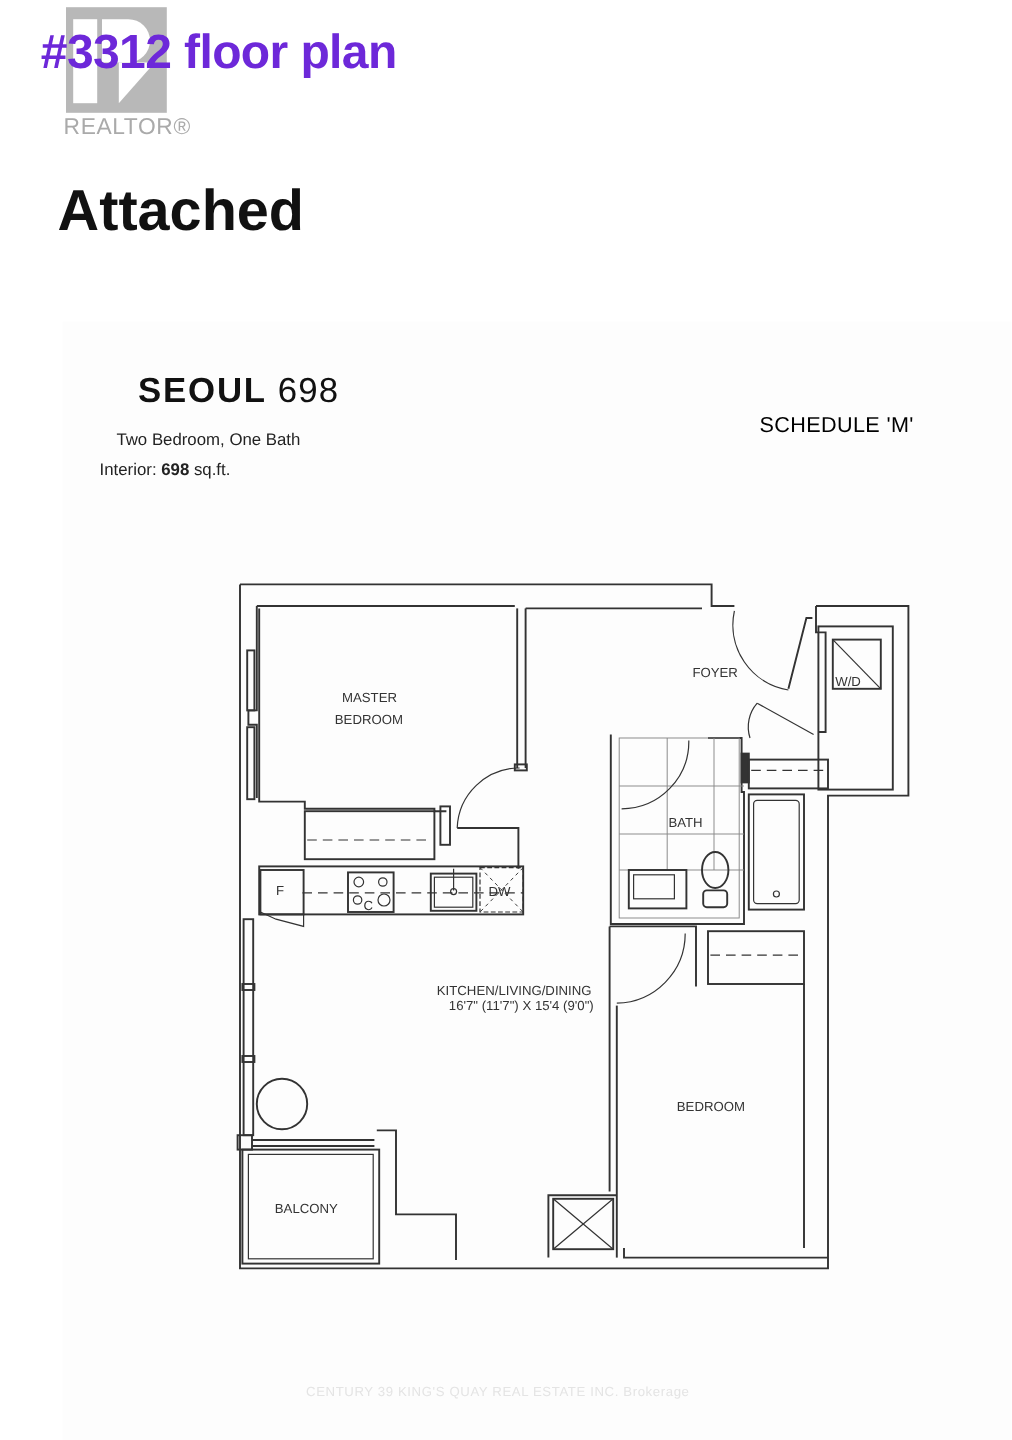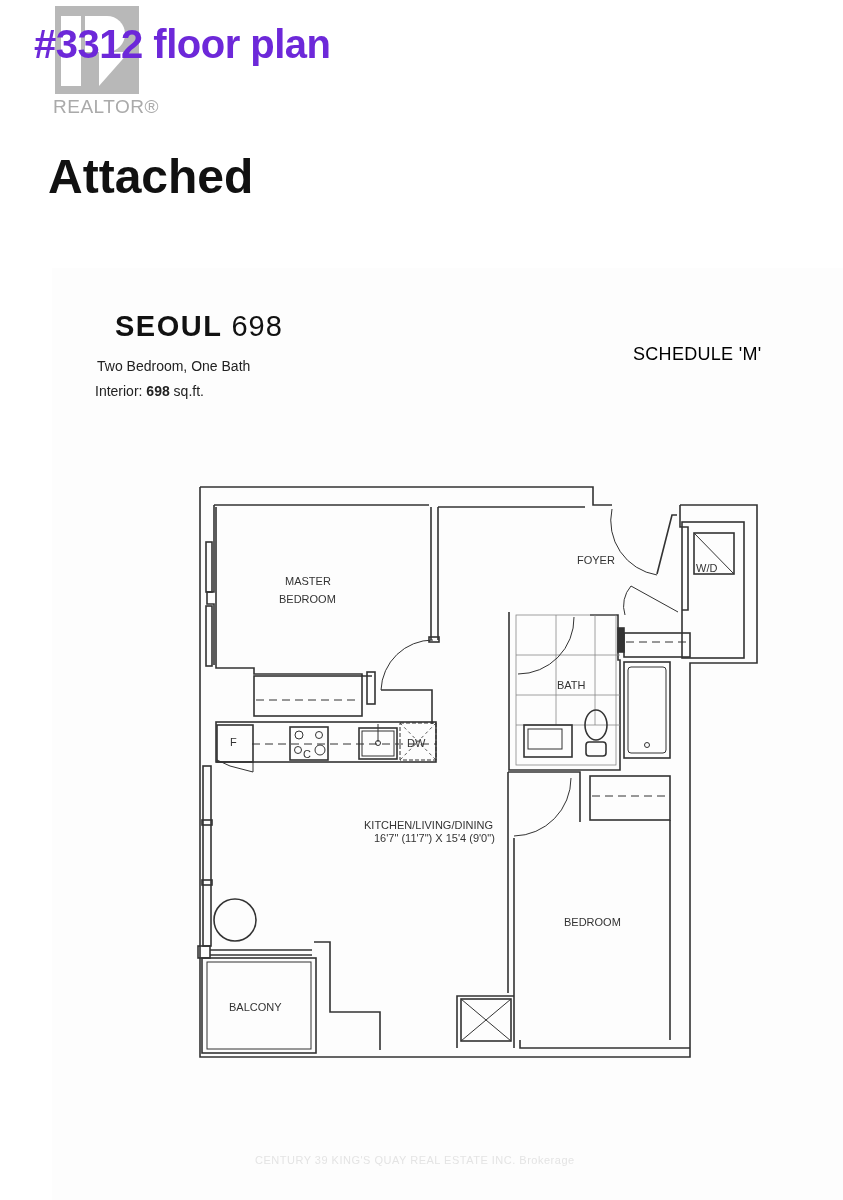--- a/index.html
+++ b/index.html
@@ -9,21 +9,21 @@
     .realtor-logo .box .inner { position: absolute; left: 6px; top: 10px; width: 20px; height: 70px; background: #fff; }
     .realtor-logo .box .r { position: absolute; left: 30px; top: 10px; width: 40px; height: 36px; background: #fff; border-radius: 0 18px 18px 0; }
     .realtor-logo .box .leg { position: absolute; left: 44px; top: 46px; width: 0; height: 0; border-left: 30px solid #fff; border-bottom: 34px solid transparent; }
     .realtor-logo .word { position: absolute; left: 2px; top: 92px; font-size: 19px; color: #aaaaaa; letter-spacing: 0.5px; }
     .page-title { position: absolute; left: 34px; top: 14px; font-size: 40px; font-weight: 700; color: #6d28d9; letter-spacing: -0.5px; line-height: 60px; }
     .subtitle { position: absolute; left: 48px; top: 148px; font-size: 48px; font-weight: 700; color: #111; line-height: 58px; }
     .plan-panel { position: absolute; left: 52px; top: 268px; width: 791px; height: 932px; background: #fdfdfd; }
     .unit-name { position: absolute; left: 95px; top: 310px; font-size: 29px; color: #111; letter-spacing: 1px; margin-left: 20px; }
     .unit-name b { font-weight: 700; letter-spacing: 1.5px; }
     .unit-desc { position: absolute; left: 97px; top: 358px; font-size: 14px; color: #222; }
-    .unit-area { position: absolute; left: 95px; top: 383px; font-size: 14px; color: #222; }
+    .unit-area { position: absolute; left: 83px; top: 383px; font-size: 14px; color: #222; }
     .unit-area b { font-weight: 700; }
     .schedule { position: absolute; left: 633px; top: 344px; font-size: 18px; font-weight: 400; color: #000; letter-spacing: 0.3px; }
     .plan-svg { position: absolute; left: 0; top: 0; }
     .room-label { font-family: "Liberation Sans", sans-serif; font-size: 11px; fill: #333; }
     .watermark { position: absolute; left: 255px; top: 1154px; font-size: 11px; color: #e4e4e4; letter-spacing: 0.5px; }
   </style>
 </head>
 <body>
 
 <div class="plan-panel"></div>

